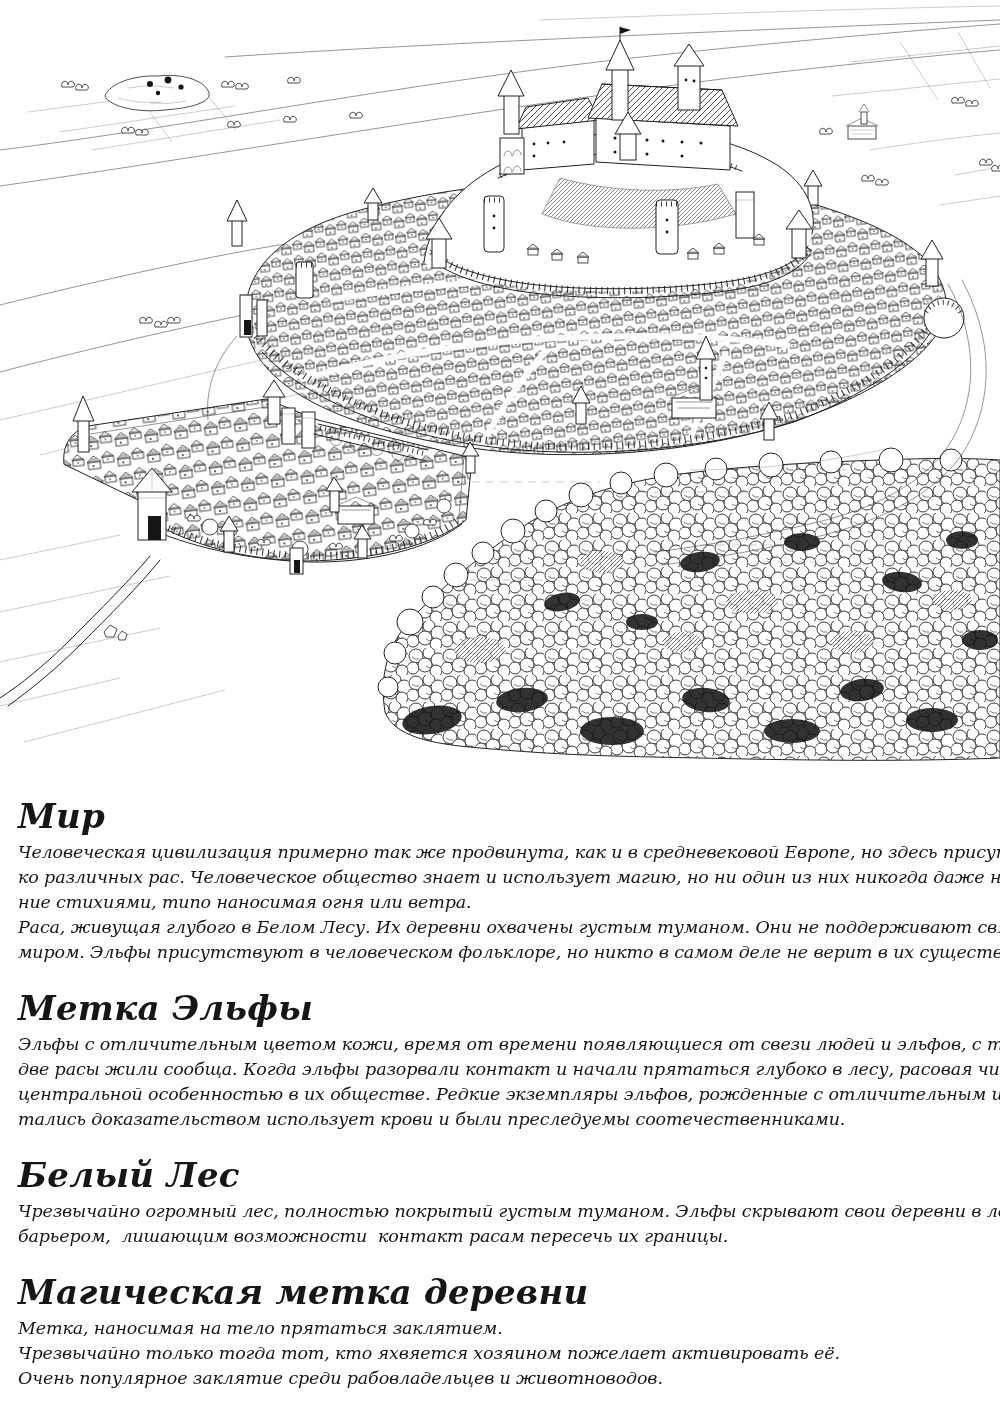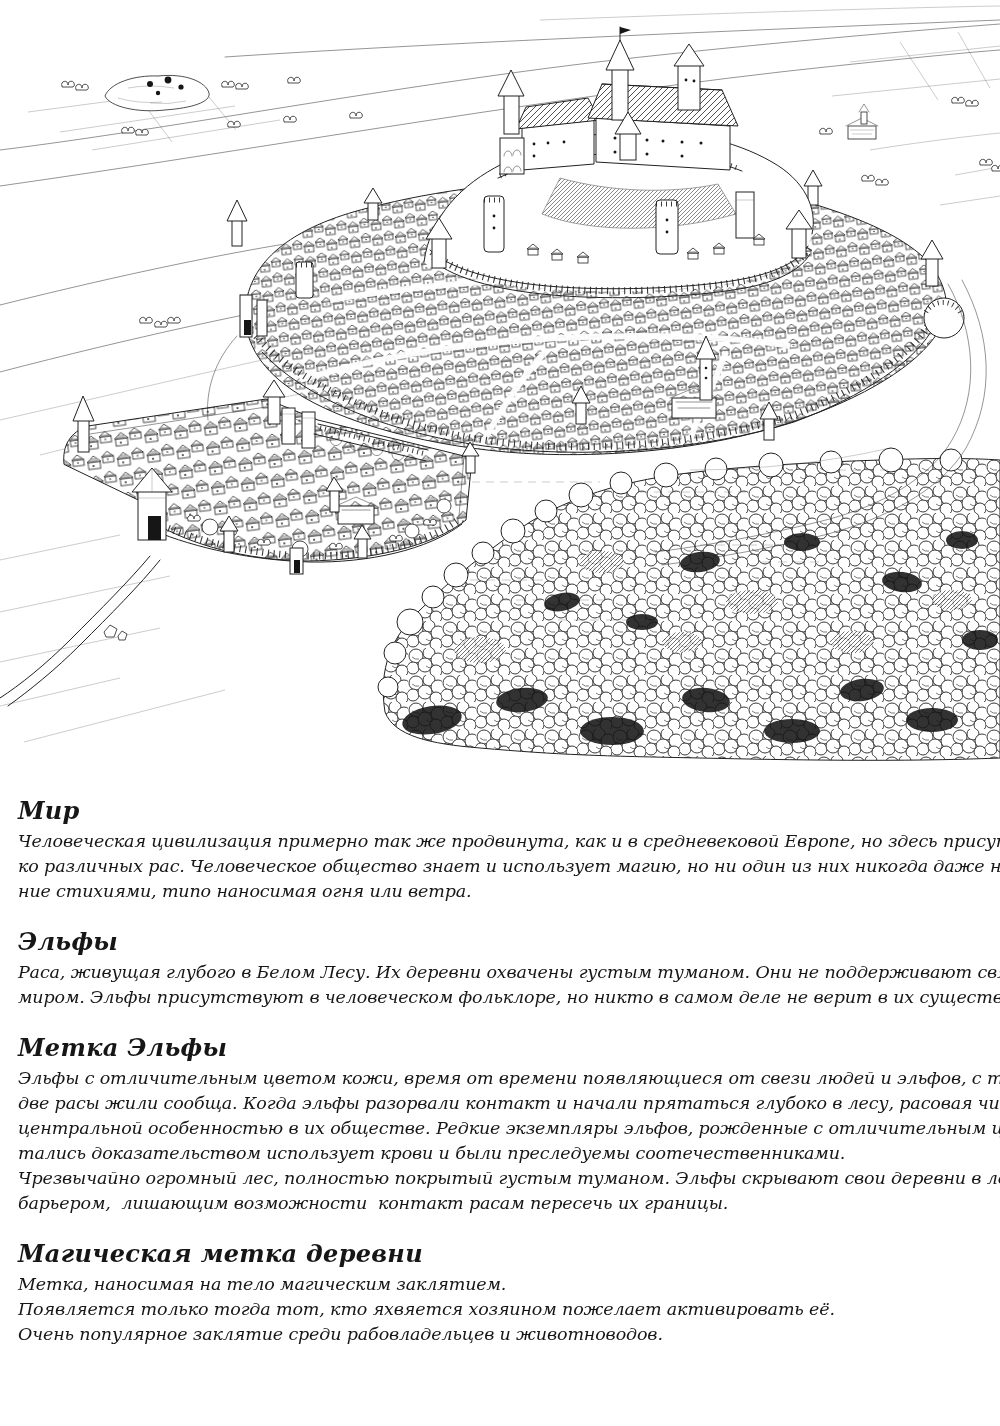--- a/index.html
+++ b/index.html
@@ -15,21 +15,21 @@
   .wh{fill:#ffffff;stroke:#222;stroke-width:1;}
   .whthin{fill:#ffffff;stroke:#222;stroke-width:.8;}
   .dk{fill:#161616;stroke:none;}
   .tick{stroke:#222;fill:none;stroke-width:7;stroke-dasharray:1.1 4.6;opacity:.9;}
   .tick2{stroke:#222;fill:none;stroke-width:5;stroke-dasharray:1 4;opacity:.9;}
   .hatchfill{fill:url(#hatch);stroke:#222;stroke-width:1;}
   .dot{fill:#161616;}
   
   .textwrap{padding:26px 10px 0 18px;font-style:italic;}
   .sec-h{
-    font-size:24px;font-weight:bold;margin:23px 0 4px 0;letter-spacing:.3px;
+    font-size:34px;font-weight:bold;margin:23px 0 4px 0;letter-spacing:.3px;
     font-family:"DejaVu Serif", serif;
   }
   .sec:first-child .sec-h{margin-top:0;}
   .line{font-size:17.5px;line-height:25px;white-space:pre;letter-spacing:-.15px;}
 </style>
 </head>
 <body>
 
 <svg class="illus" width="1000" height="770" viewBox="0 0 1000 770" xmlns="http://www.w3.org/2000/svg">
   <defs>
@@ -387,38 +387,38 @@
 <div class="textwrap">
 
   <div class="sec">
     <div class="sec-h">Мир</div>
     <div class="line">Человеческая цивилизация примерно так же продвинута, как и в средневековой Европе, но здесь присутствуют несколь-</div>
     <div class="line">ко различных рас. Человеческое общество знает и использует магию, но ни один из них никогда даже не видел, управле-</div>
     <div class="line">ние стихиями, типо наносимая огня или ветра.</div>
   </div>
 
   <div class="sec">
-    <div class="sec-h">Эльфы</div>
     <div class="line">Раса, живущая глубого в Белом Лесу. Их деревни охвачены густым туманом. Они не поддерживают связи с внешним</div>
     <div class="line">миром. Эльфы присутствуют в человеческом фольклоре, но никто в самом деле не верит в их существование.</div>
   </div>
 
   <div class="sec">
     <div class="sec-h">Метка Эльфы</div>
     <div class="line">Эльфы с отличительным цветом кожи, время от времени появляющиеся от свези людей и эльфов, с тех времён, когда</div>
     <div class="line">две расы жили сообща. Когда эльфы разорвали контакт и начали прятаться глубоко в лесу, расовая чистота стала</div>
     <div class="line">центральной особенностью в их обществе. Редкие экземпляры эльфов, рожденные с отличительным цветом кожи, счи-</div>
     <div class="line">тались доказательством использует крови и были преследуемы соотечественниками.</div>
   </div>
 
   <div class="sec">
+    <div class="sec-h">Белый Лес</div>
     <div class="line">Чрезвычайно огромный лес, полностью покрытый густым туманом. Эльфы скрывают свои деревни в лесу магическим</div>
     <div class="line">барьером,  лишающим возможности  контакт расам пересечь их границы.</div>
   </div>
 
   <div class="sec">
     <div class="sec-h">Магическая метка деревни</div>
-    <div class="line">Метка, наносимая на тело магическим заклятием.</div>
-    <div class="line">Появляется только тогда тот, кто яхвяется хозяином пожелает активировать её.</div>
+    <div class="line">Метка, наносимая на тело прятаться заклятием.</div>
+    <div class="line">Чрезвычайно только тогда тот, кто яхвяется хозяином пожелает активировать её.</div>
     <div class="line">Очень популярное заклятие среди рабовладельцев и животноводов.</div>
   </div>
 
 </div>
 
 </body></html>

